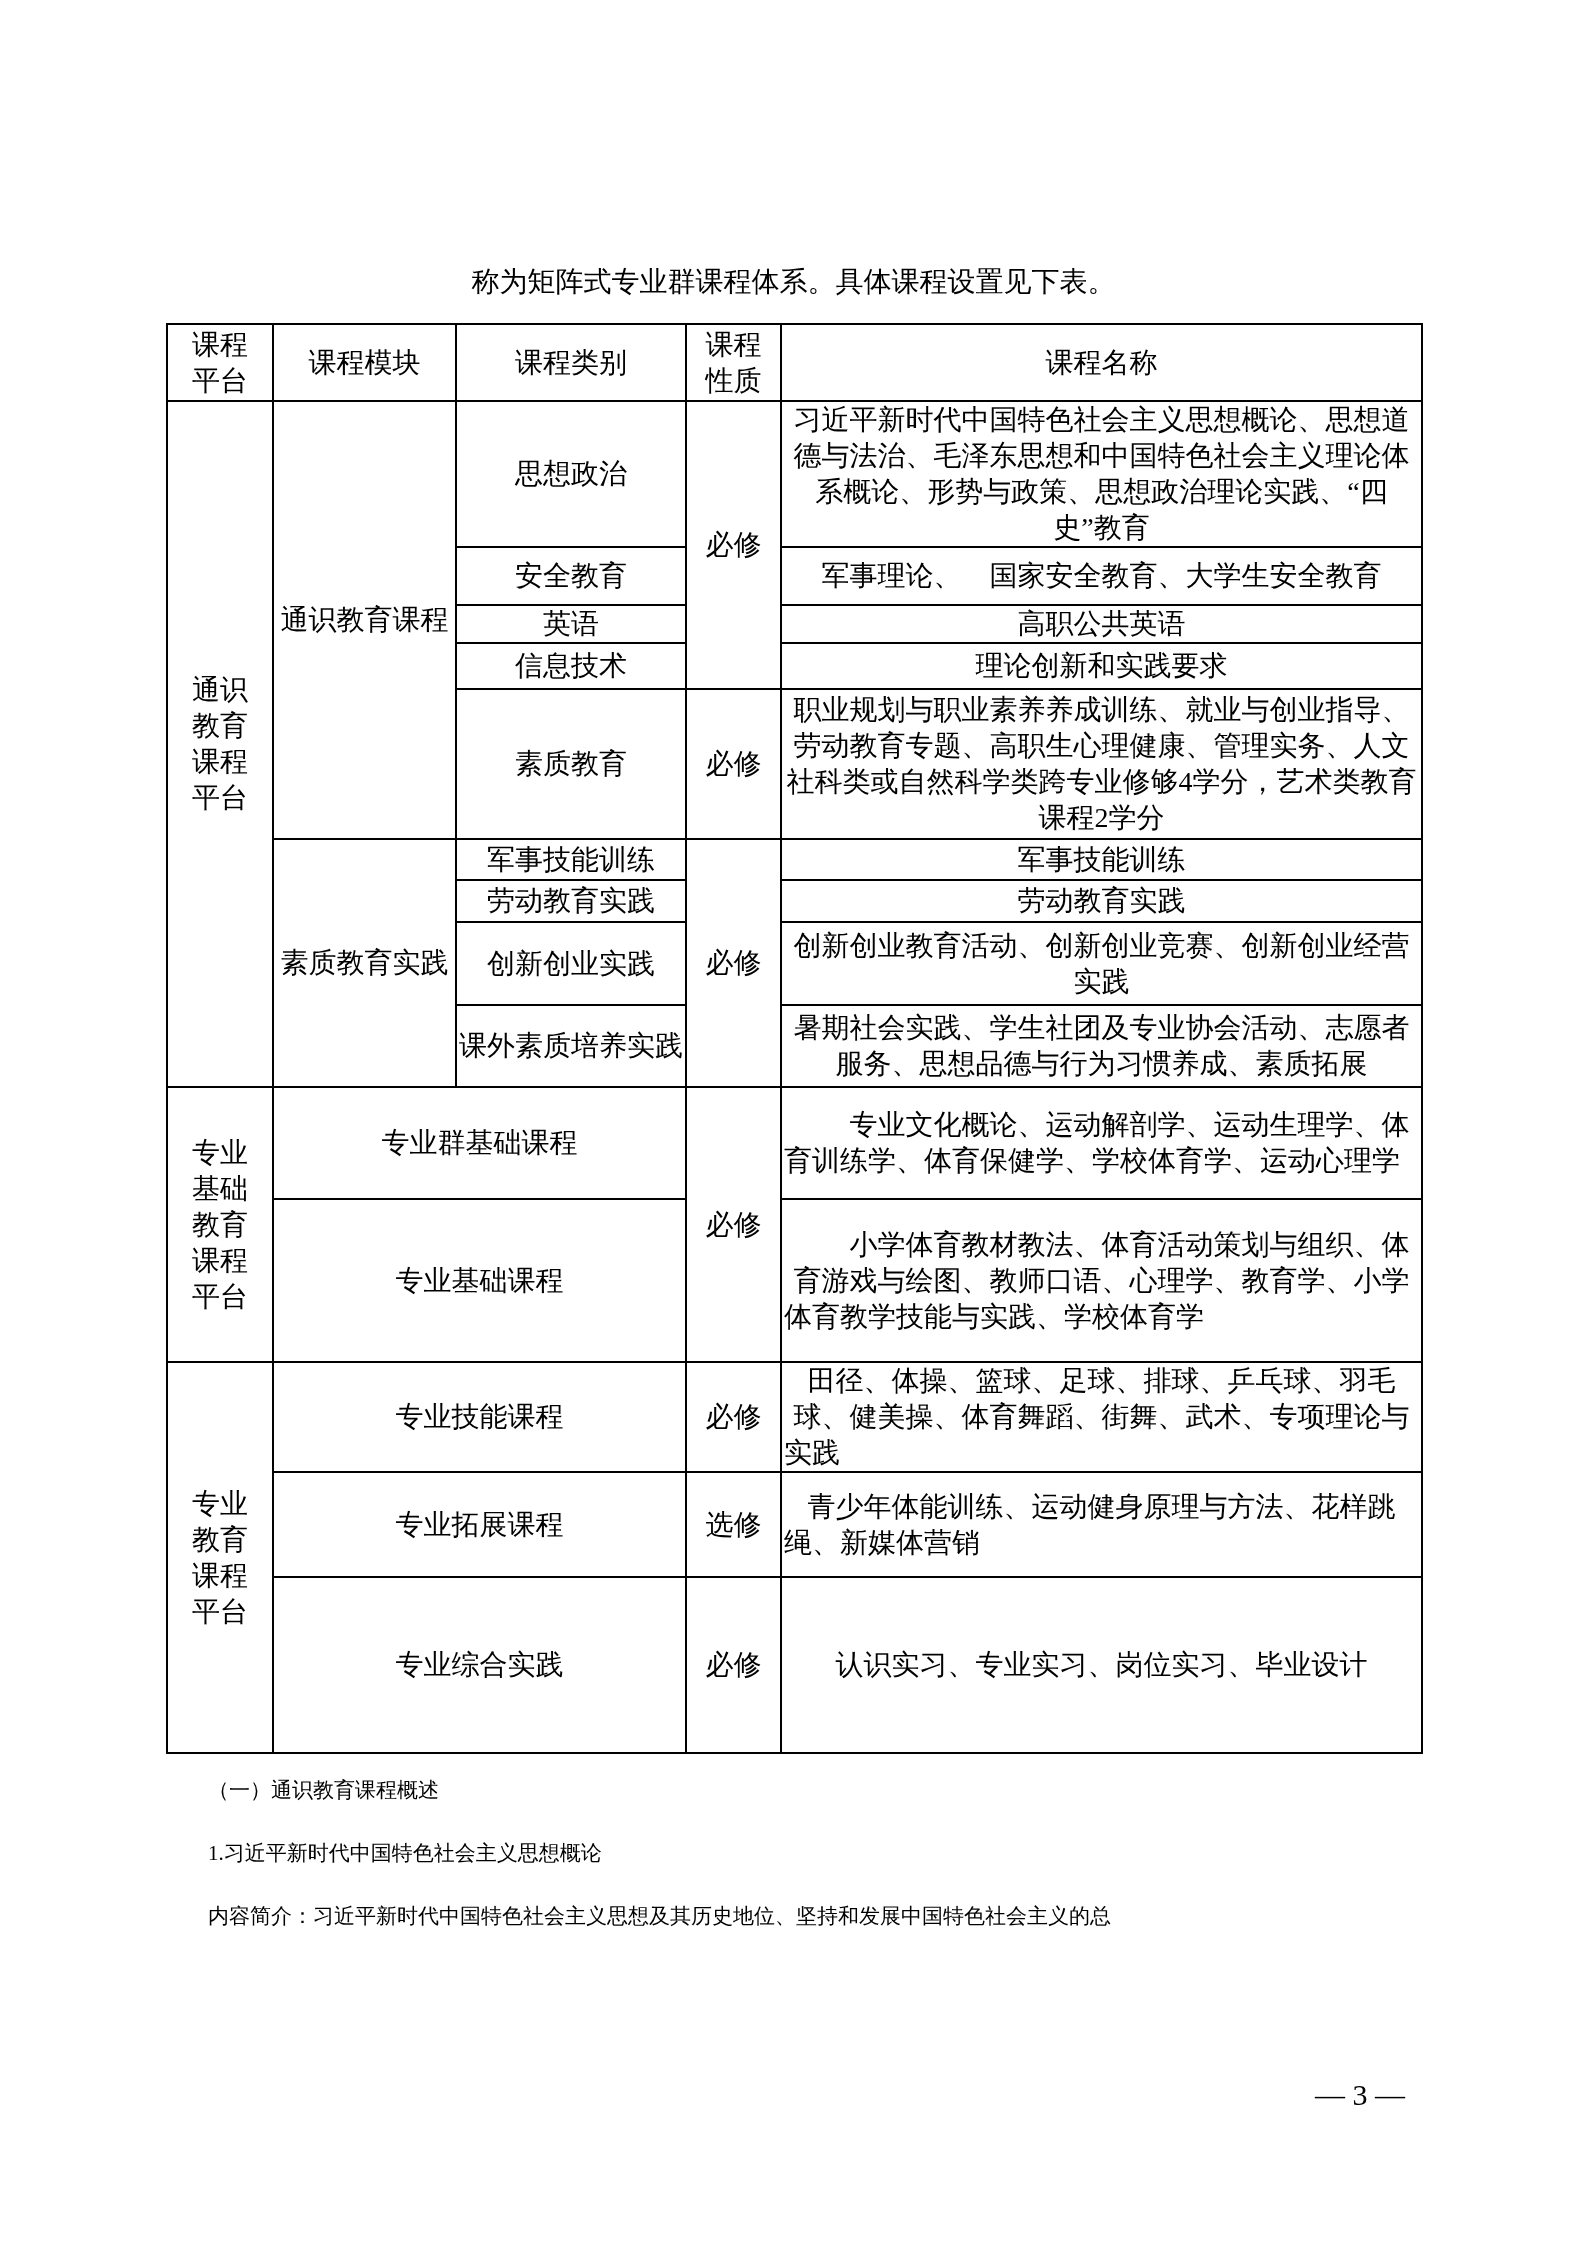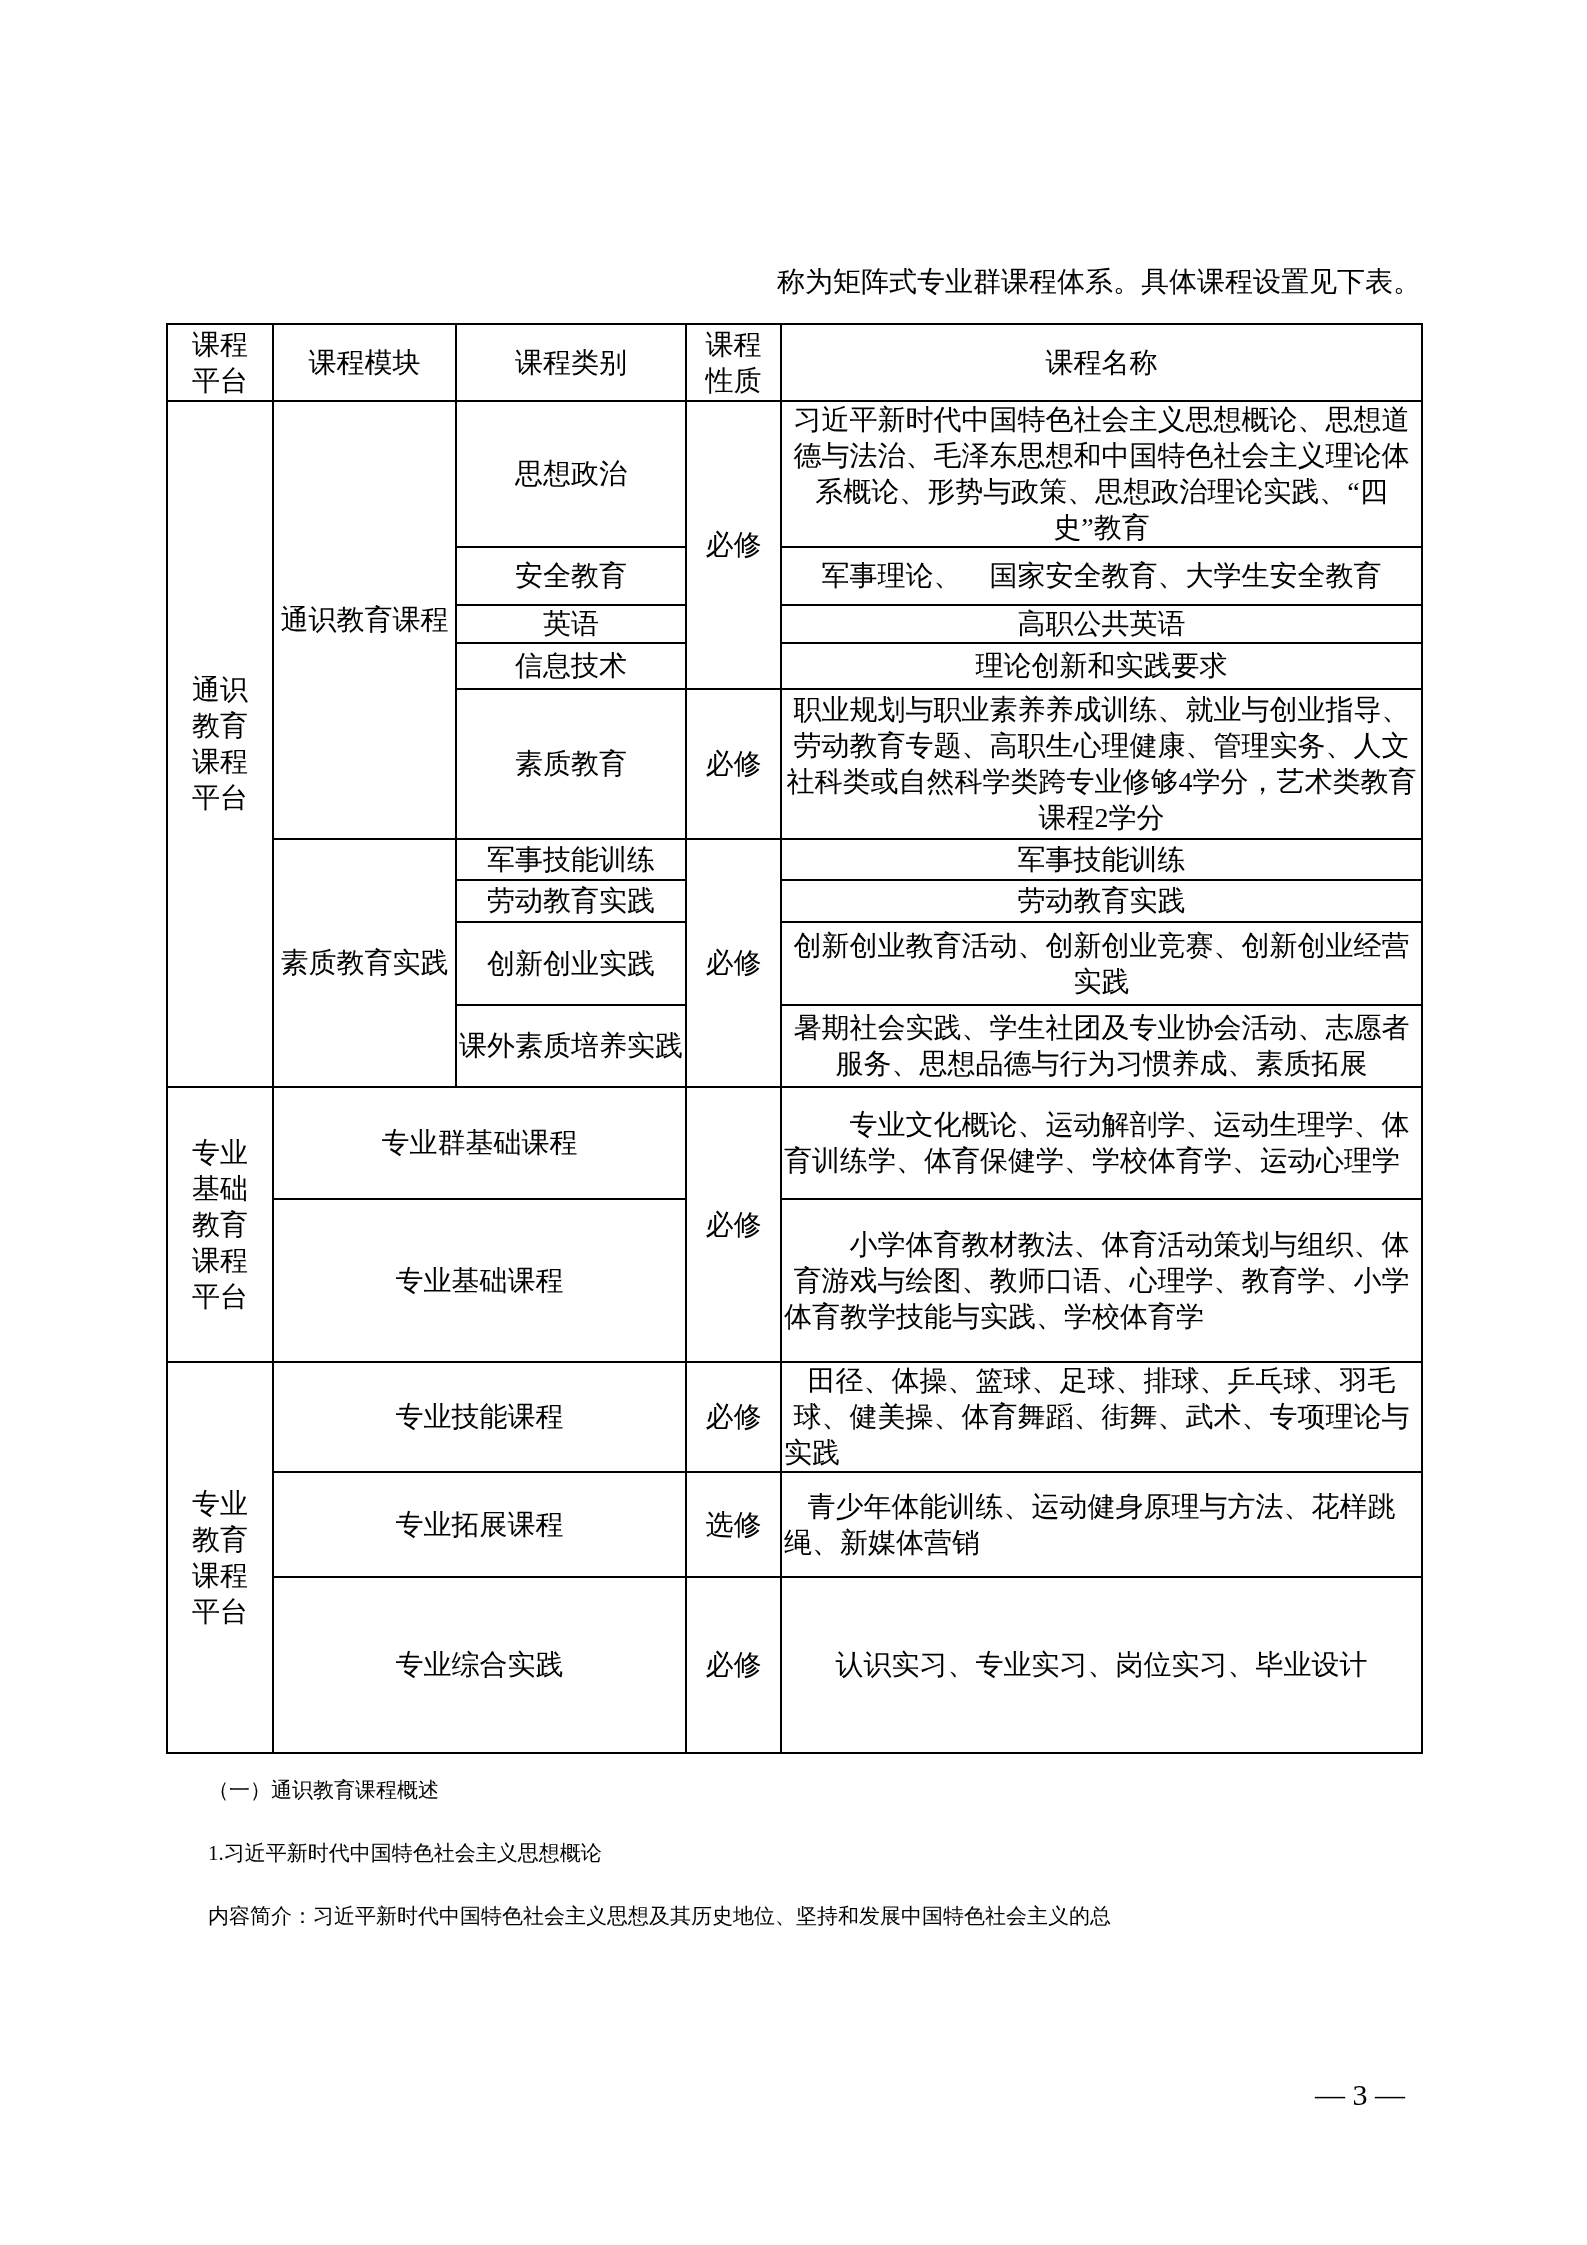--- a/index.html
+++ b/index.html
@@ -15,21 +15,21 @@
   }
   .content {
     position: absolute;
     left: 166px;
     top: 250px;
     width: 1255px;
   }
   .intro {
     font-size: 28px;
     line-height: 63px;
-    text-align: right;
+    text-align: center;
     font-family: Liberation Serif, serif;
   }
   table.curriculum {
     margin-top: 10px;
     width: 1255px;
     border-collapse: collapse;
     table-layout: fixed;
   }
   table.curriculum th, table.curriculum td {
     border: 2px solid #000;

